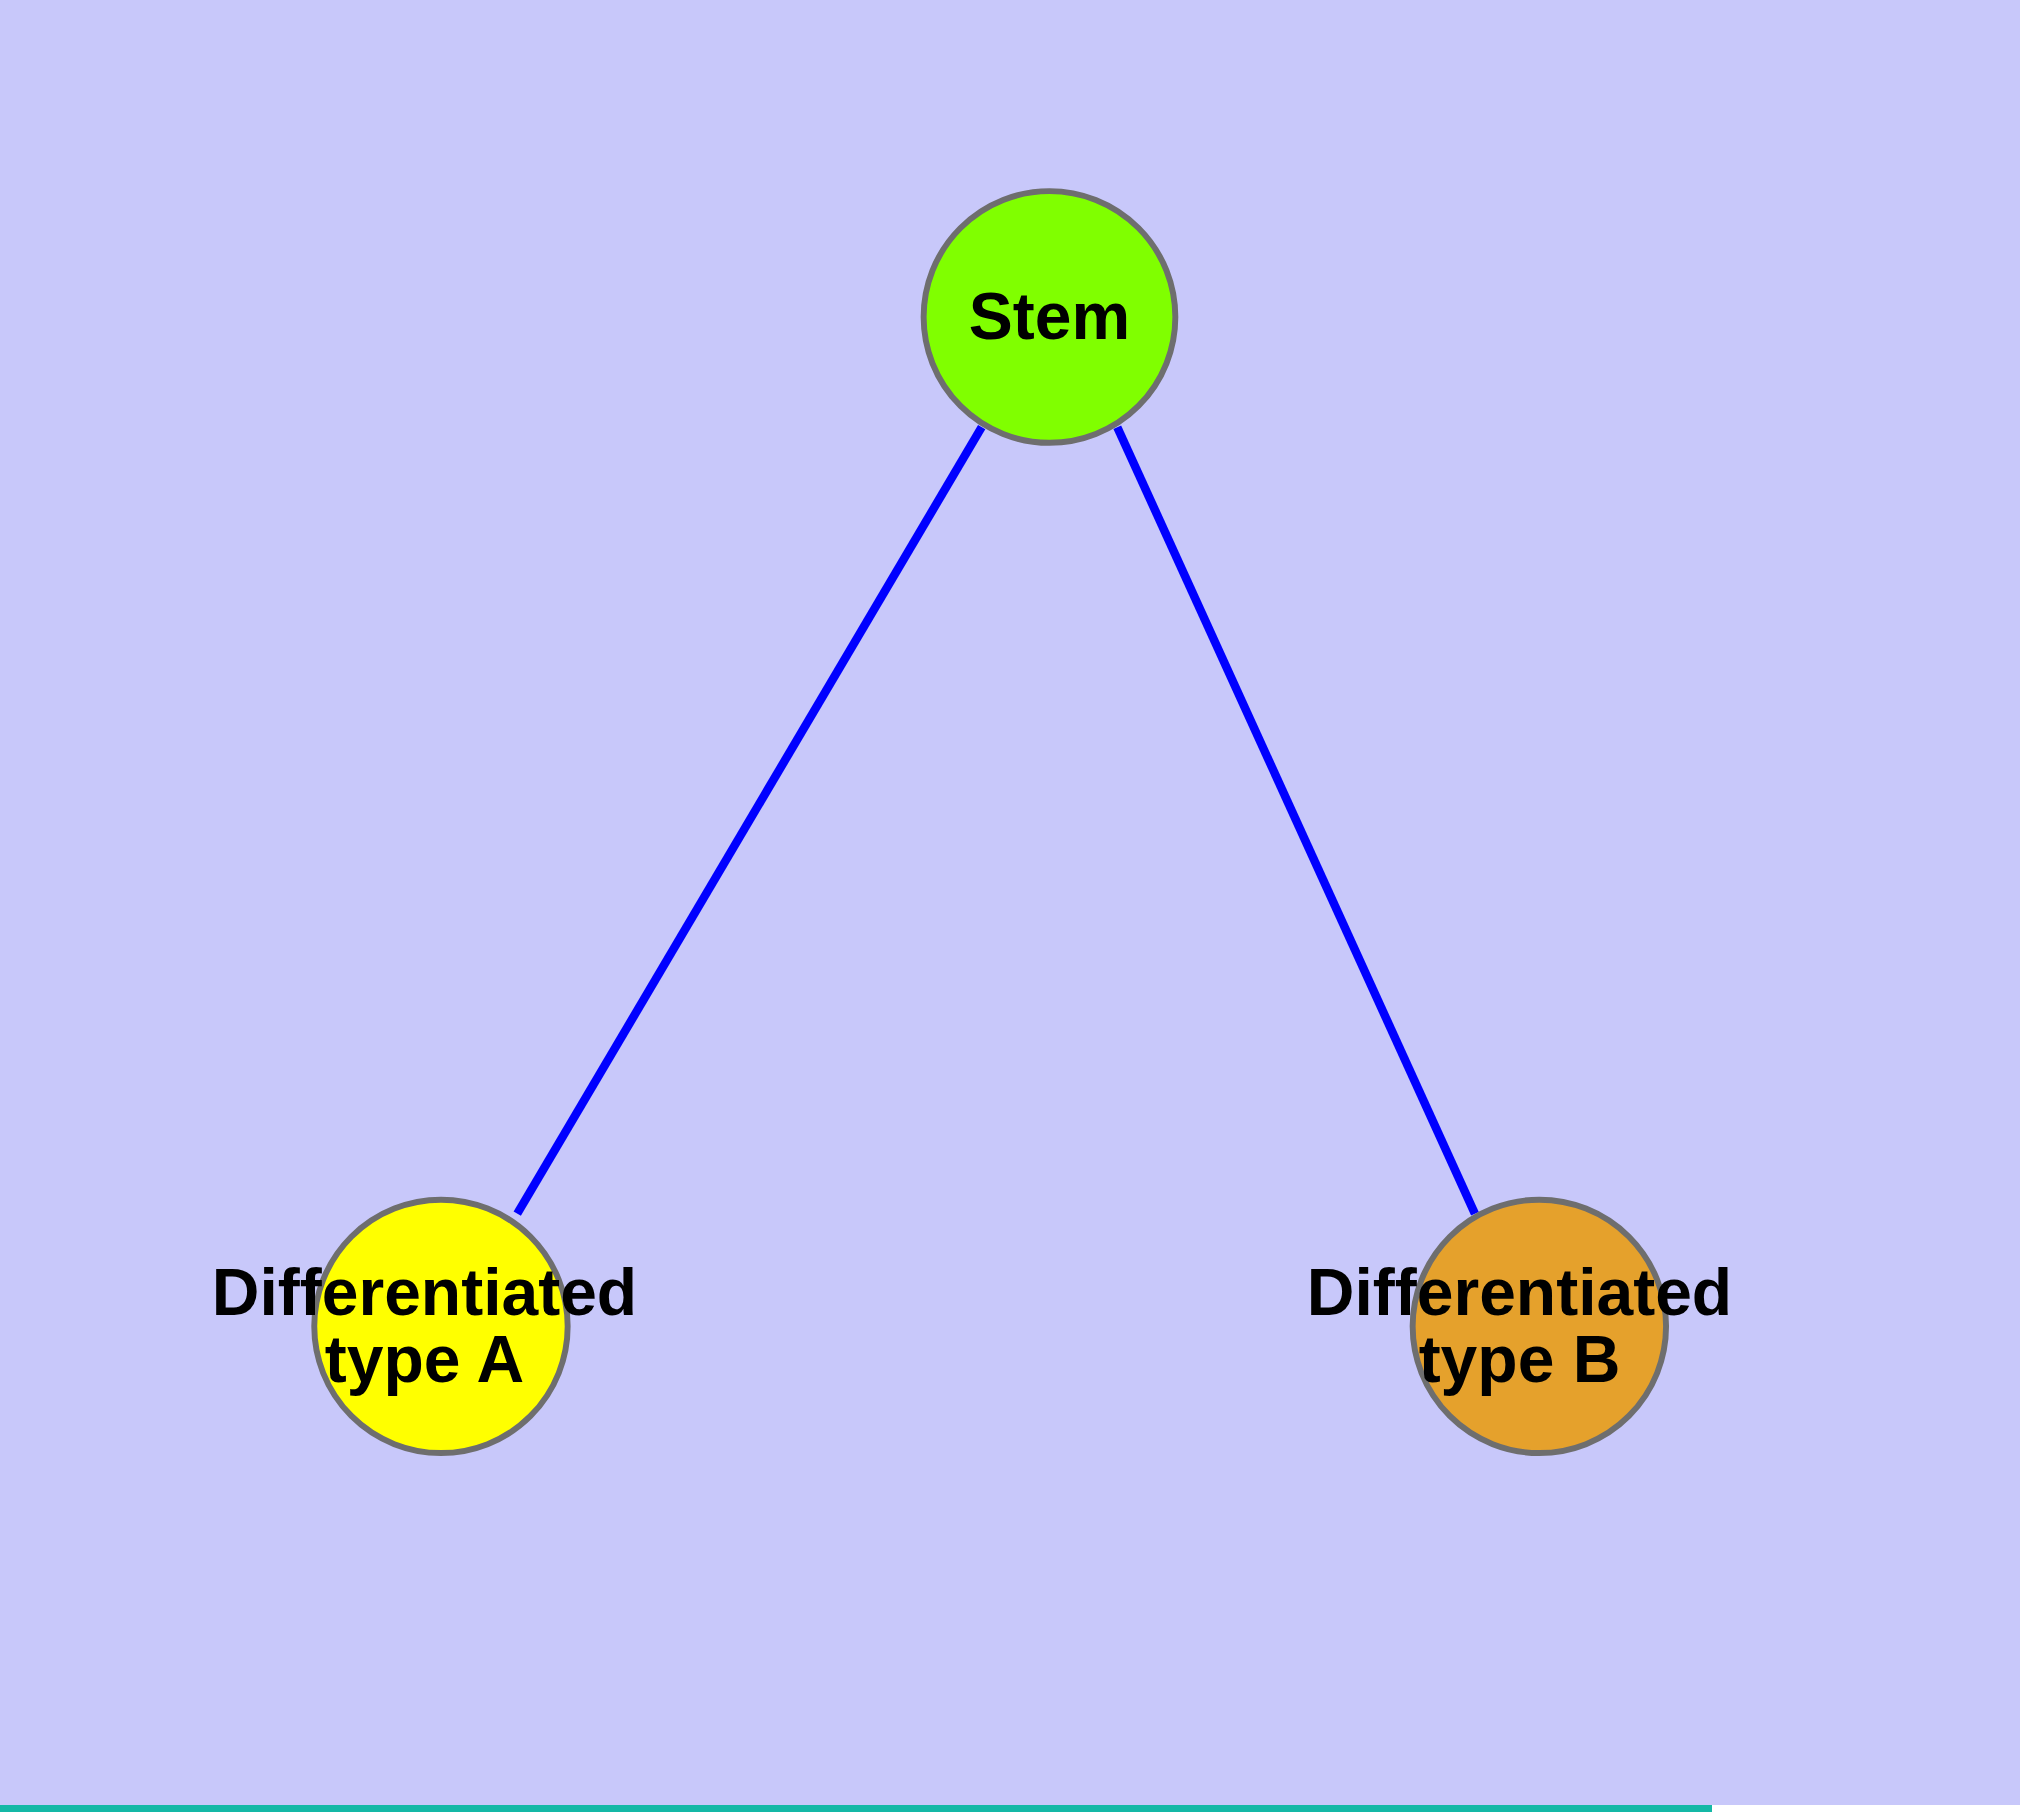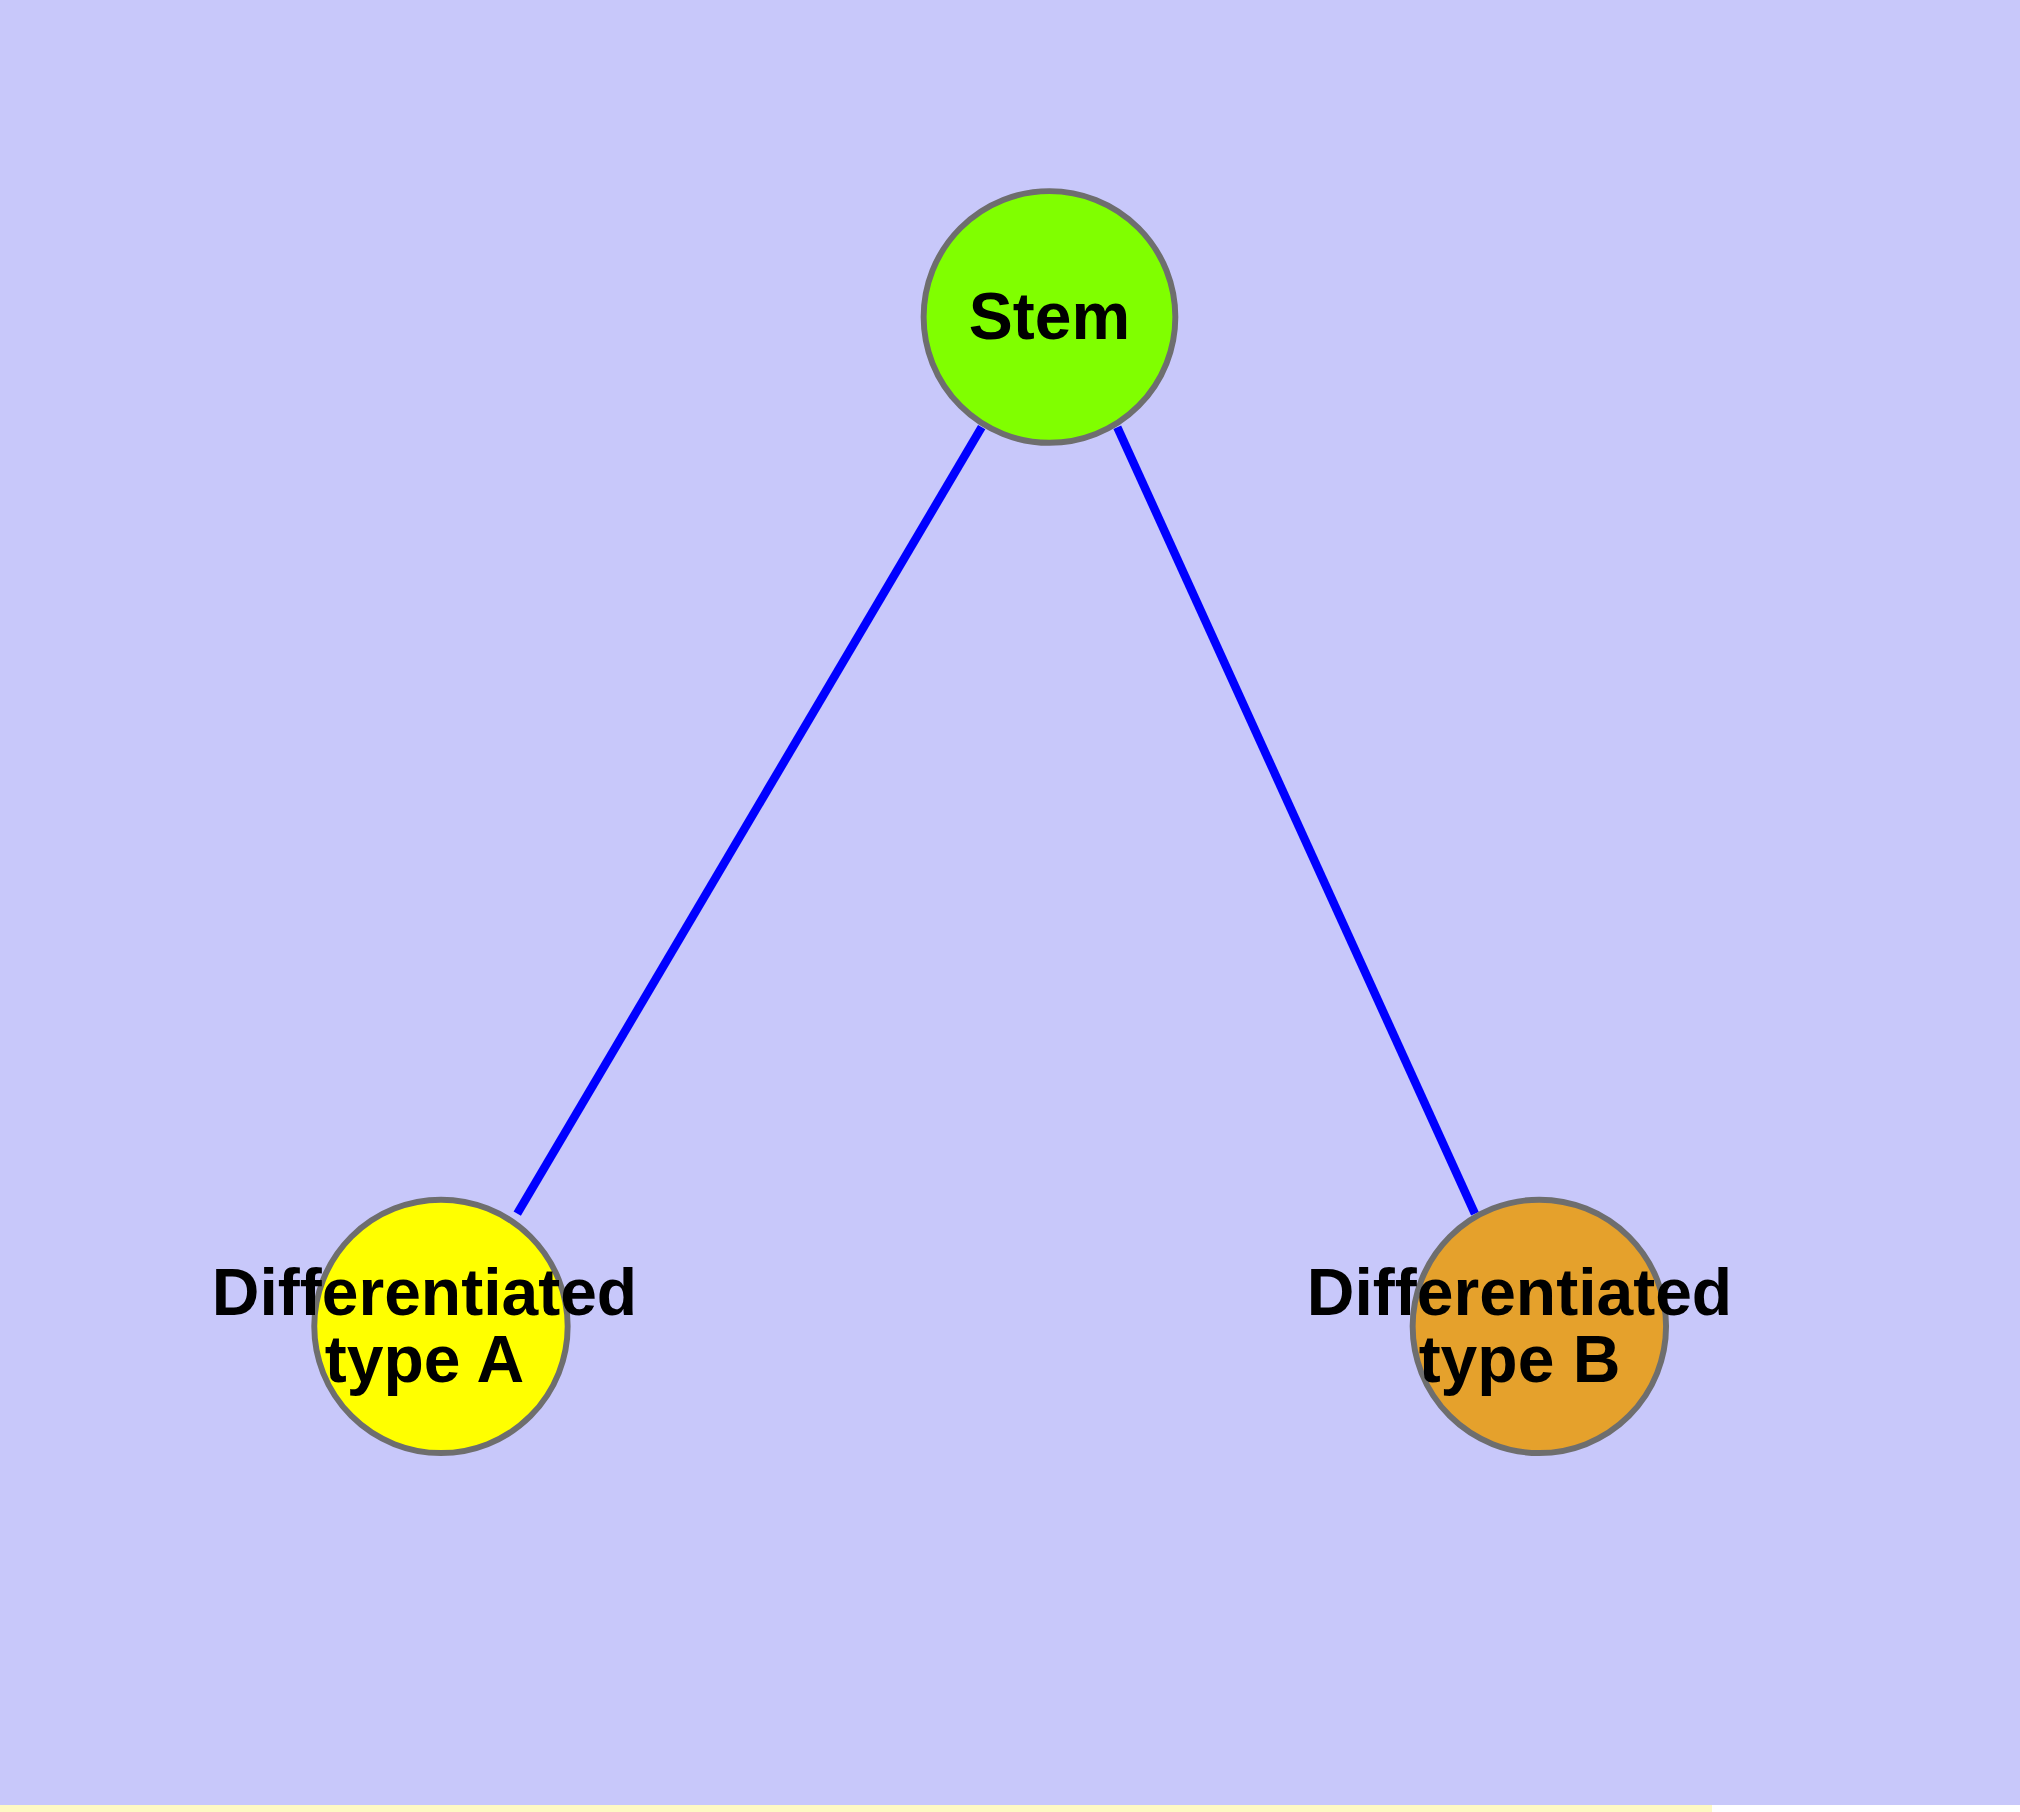--- a/index.html
+++ b/index.html
@@ -44,21 +44,21 @@
     line-height: 1.02;
     white-space: nowrap;
     pointer-events: none;
     -webkit-font-smoothing: none;
   }
   .node-label .lbl-line { display: block; }
 </style>
 </head>
 <body>
 
-<div id="canvas" style="width: 1712px; height: 1812px; background: #fef9c3;">
+<div id="canvas" style="width: 1712px; height: 1812px; background: #14b8a6;">
 
   <div id="plot-bg" style="background: rgb(200, 200, 250);"></div>
 
   <svg id="graph-svg" viewBox="0 0 2384 2138">
     <g>
       <line class="graph-edge" id="edge0" x1="1158" y1="504" x2="610" y2="1432" stroke="#0000ff" stroke-width="10" stroke-linecap="butt"></line>
       <line class="graph-edge" id="edge1" x1="1318" y1="504" x2="1740" y2="1432" stroke="#0000ff" stroke-width="10" stroke-linecap="butt"></line>
     </g>
     <g>
       <circle id="node0" cx="1238" cy="374" r="148.5" fill="#80ff00" stroke="#6e6e6e" stroke-width="7"></circle>

